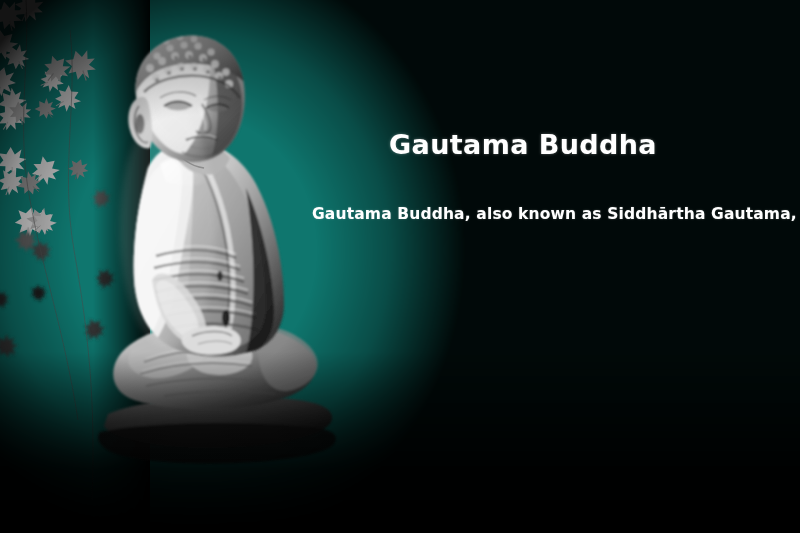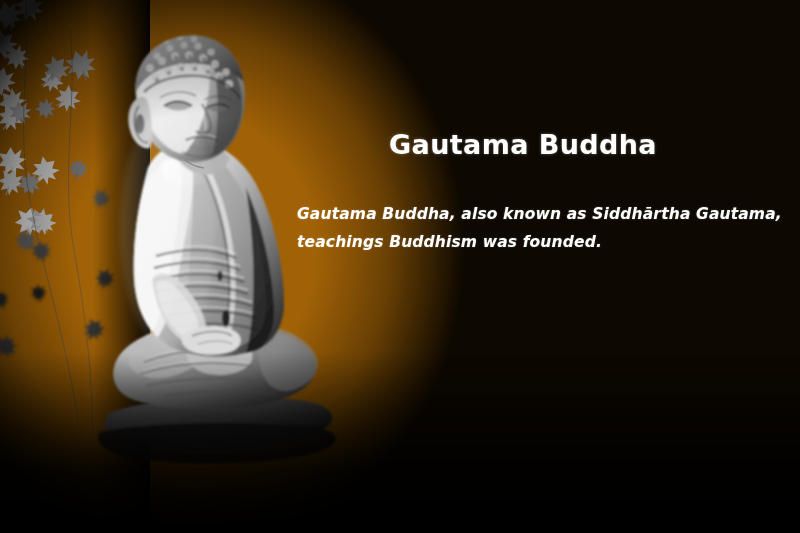--- a/index.html
+++ b/index.html
@@ -4,21 +4,21 @@
 <style>
   html, body {
     margin: 0;
     padding: 0;
     background: #000000;
   }
   #poster {
     position: relative;
     width: 800px;
     height: 533px;
-    background: #a16207;
+    background: #0f766e;
     overflow: hidden;
     font-family: "DejaVu Sans", sans-serif;
   }
 
   
   #leaf-band {
     position: absolute;
     left: 0; top: 0;
     width: 150px; height: 533px;
     pointer-events: none;
@@ -54,24 +54,23 @@
     font-size: 27px;
     line-height: 34px;
     font-weight: 600;
     text-align: center;
     letter-spacing: 0.4px;
     margin: 0 0 38px 0;
     padding-right: 18px;
     text-shadow: 0 0 3px rgba(255,255,255,0.35);
   }
   #body-copy {
-    margin: 0;
+    margin: 15px;
     padding: 0;
     list-style: none;
-    font-style: italic;
   }
   #body-copy li {
     color: #ffffff;
     font-size: 15.5px;
     line-height: 28px;
     font-weight: 600;
     letter-spacing: 0.15px;
     white-space: nowrap;
     text-shadow: 0 0 2px rgba(255,255,255,0.25);
   }
@@ -394,17 +393,16 @@
     <ellipse cx="108" cy="210" rx="48" ry="120" fill="#ffffff" opacity="0.10" filter="url(#verySoft)"></ellipse>
     <ellipse cx="120" cy="86" rx="34" ry="40" fill="#ffffff" opacity="0.09" filter="url(#verySoft)"></ellipse>
   </svg>
 
   <div id="vignette"></div>
 
   <div id="text-block">
     <h1 id="title">Gautama Buddha</h1>
     <ul id="body-copy">
       <li>Gautama Buddha, also known as Siddhārtha Gautama,</li>
-      <li>teachings Buddhism was founded.</li>
     </ul>
   </div>
 
 </div>
 
 </body></html>

